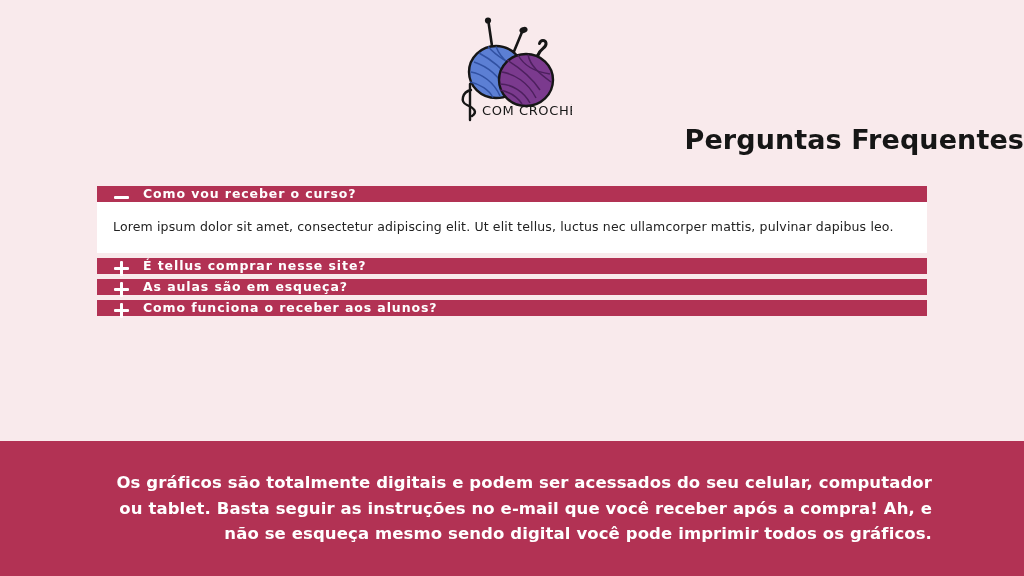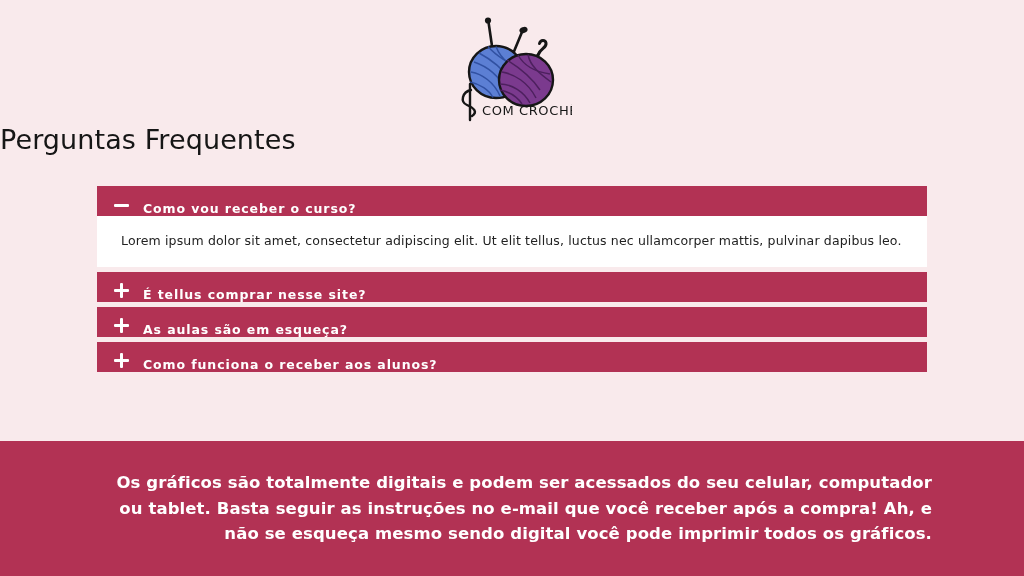--- a/index.html
+++ b/index.html
@@ -37,23 +37,23 @@
   }
   .logo {
     width: 120px;
     height: 112px;
     position: relative;
   }
   .logo svg { display: block; }
 
   
   .page-title {
-    text-align: left;
+    text-align: right;
     font-size: 27px;
-    font-weight: 400;
+    font-weight: 700;
     color: #161616;
     letter-spacing: 0.1px;
     margin: 0;
     padding: 0 0 6px 0;
     line-height: 40px;
     font-family: "DejaVu Sans", "Liberation Sans", sans-serif;
   }
 
   
   .faq {
@@ -65,23 +65,23 @@
   }
 
   .faq-item {
     display: flex;
     flex-direction: column;
   }
 
   .faq-header {
     background: #b23254;
     color: #ffffff;
-    height: 30px;
-    display: flex;
-    align-items: flex-end;
+    height: 16px;
+    display: flex;
+    align-items: flex-start;
     padding: 0 8px 0 14px;
     box-sizing: border-box;
     cursor: pointer;
     user-select: none;
   }
 
   .faq-icon {
     width: 22px;
     min-width: 22px;
     height: 22px;
@@ -112,21 +112,21 @@
     font-size: 12.5px;
     font-weight: 600;
     letter-spacing: 0.9px;
     color: #ffffff;
     white-space: nowrap;
     font-family: "DejaVu Sans", "Liberation Sans", sans-serif;
   }
 
   .faq-panel {
     background: #ffffff;
-    padding: 16px 16px 16px 24px;
+    padding: 16px 16px 16px 16px;
     box-sizing: border-box;
     min-height: 50px;
     display: flex;
     align-items: center;
   }
   .faq-answer {
     font-size: 12.5px;
     color: #222222;
     line-height: 1.5;
     letter-spacing: 0.15px;

